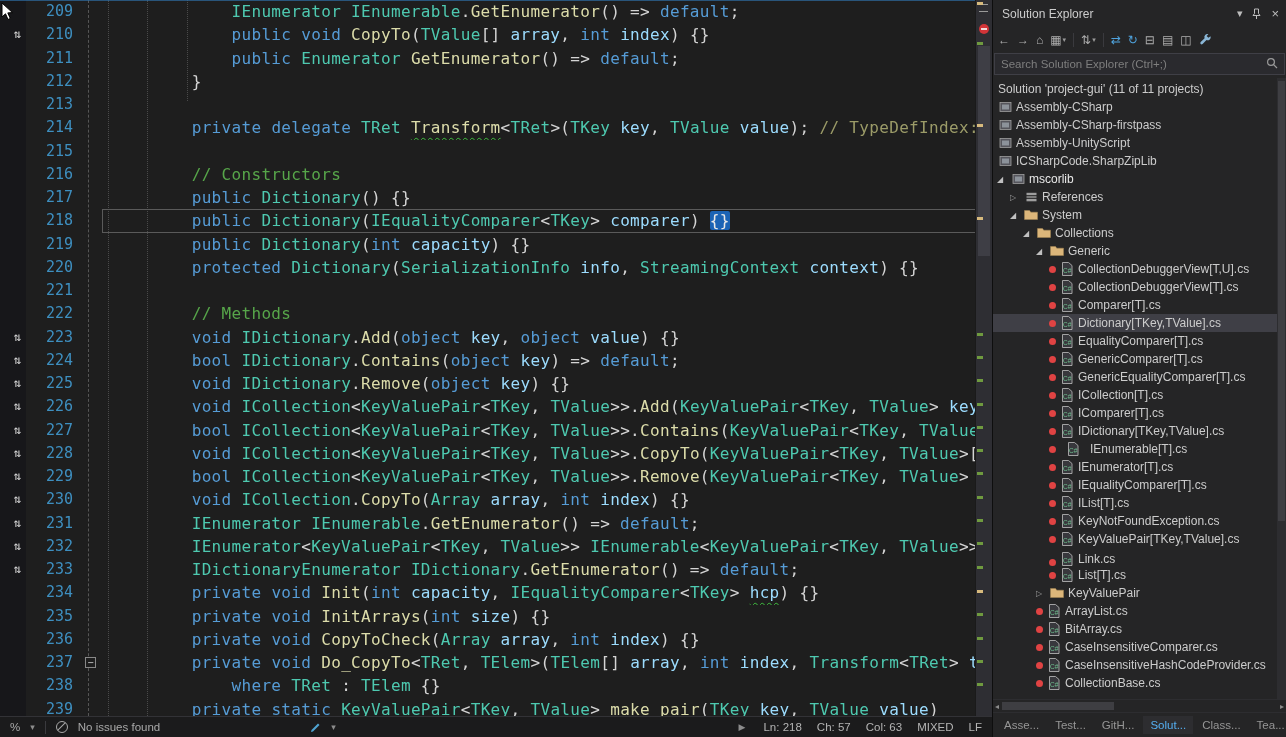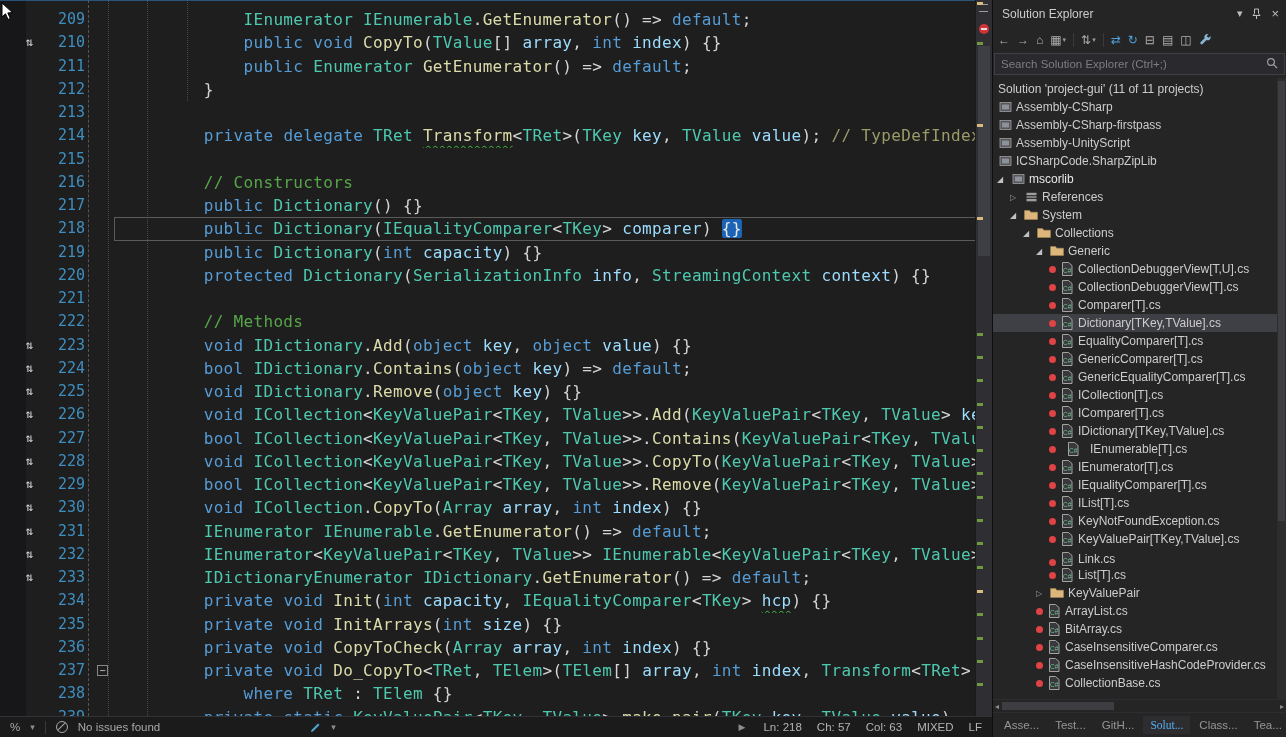--- a/index.html
+++ b/index.html
@@ -4,21 +4,21 @@
 <style>
   html,body{margin:0;padding:0;background:#141414;}
   body{width:1286px;height:737px;position:relative;overflow:hidden;font-family:"Liberation Sans",sans-serif;-webkit-font-smoothing:antialiased;}
 
   
   .editor{position:absolute;left:0;top:0;width:992px;height:716px;background:#1E1E1E;overflow:hidden;}
   .editor-topline{position:absolute;left:0;top:0;width:992px;height:1px;background:#2D6CA2;opacity:.7;z-index:5;}
   .strip-glyph{position:absolute;left:0;top:0;width:26px;height:716px;background:#17171A;}
   .guide{position:absolute;top:0;bottom:0;width:0;border-left:1px dotted #4A4A4A;z-index:1;}
   .guide.outline{border-left:1px dashed #565656;}
-  .code-lines{position:absolute;left:16px;top:0;width:976px;padding-top:8px;z-index:2;}
+  .code-lines{position:absolute;left:4px;top:0;width:976px;padding-top:0;z-index:2;}
   .line{display:flex;height:23.25px;line-height:23.25px;font-family:"DejaVu Sans Mono",monospace;font-size:16px;}
   .col-glyph{width:26px;flex:none;text-align:center;font-size:12px;color:#D8D8D8;}
   .col-num{width:52px;flex:none;text-align:right;padding-right:9px;color:#3E8FC0;font-size:15px;box-sizing:border-box;}
   .col-outline{width:20px;flex:none;position:relative;}
   .col-code{flex:1;white-space:pre;letter-spacing:.33px;overflow:hidden;color:#D4D4D4;}
   .line.cur .col-code{box-shadow:inset 0 0 0 1px #5A5A5A;}
   .tk-k{color:#569CD6}.tk-t{color:#4EC9B0}.tk-m{color:#DCDCAA}.tk-p{color:#9CDCFE}
   .tk-n{color:#D4D4D4}.tk-c{color:#57A64A}.tk-c2{color:#9B9B68}
   .sq{text-decoration:underline;text-decoration-style:wavy;text-decoration-color:#3FBF3F;text-decoration-thickness:1px;text-underline-offset:4px;}
   .selbox{background:#1B63B5;border-radius:2px;color:#E8E8E8;}
@@ -65,21 +65,21 @@
   .dot{width:7px;height:7px;border-radius:50%;background:#E04343;flex:none;margin-right:3px;}
   .ticon{width:16px;height:14px;flex:none;display:inline-flex;align-items:center;justify-content:center;}
   .tlabel{padding-left:3px;}
   .trow.bold .tlabel{font-weight:normal;color:#E8E8E8;}
   .tree-vscroll{position:absolute;right:0;top:0;bottom:0;width:9px;background:#2D2D30;}
   .tree-vthumb{position:absolute;left:1px;right:1px;top:3px;height:440px;background:#3E3E42;}
   .tree-hscroll{height:12px;flex:none;display:flex;align-items:center;background:#252526;border-top:1px solid #2D2D30;color:#8C8C8C;font-size:8px;padding:0 2px;}
   .hthumb{width:112px;height:8px;background:#3E3E42;margin-left:3px;}
   .panel-tabs{height:24px;flex:none;display:flex;align-items:center;gap:2px;padding:0 4px;background:#252526;border-top:1px solid #2D2D30;font-size:11.5px;}
   .ptab{padding:3px 7px;color:#969696;}
-  .ptab.active{color:#55AEF0;background:#2D2D30;font-family:Liberation Serif, serif;}
+  .ptab.active{color:#55AEF0;background:#2D2D30;}
 </style>
 </head>
 <body>
 
 <div class="editor">
   <div class="strip-glyph"></div>
   <div class="guide outline" style="left:88px"></div>
   <div class="guide" style="left:108px"></div>
   <div class="guide" style="left:147px"></div>
   <div class="guide" style="left:187px;bottom:auto;height:101px"></div>

